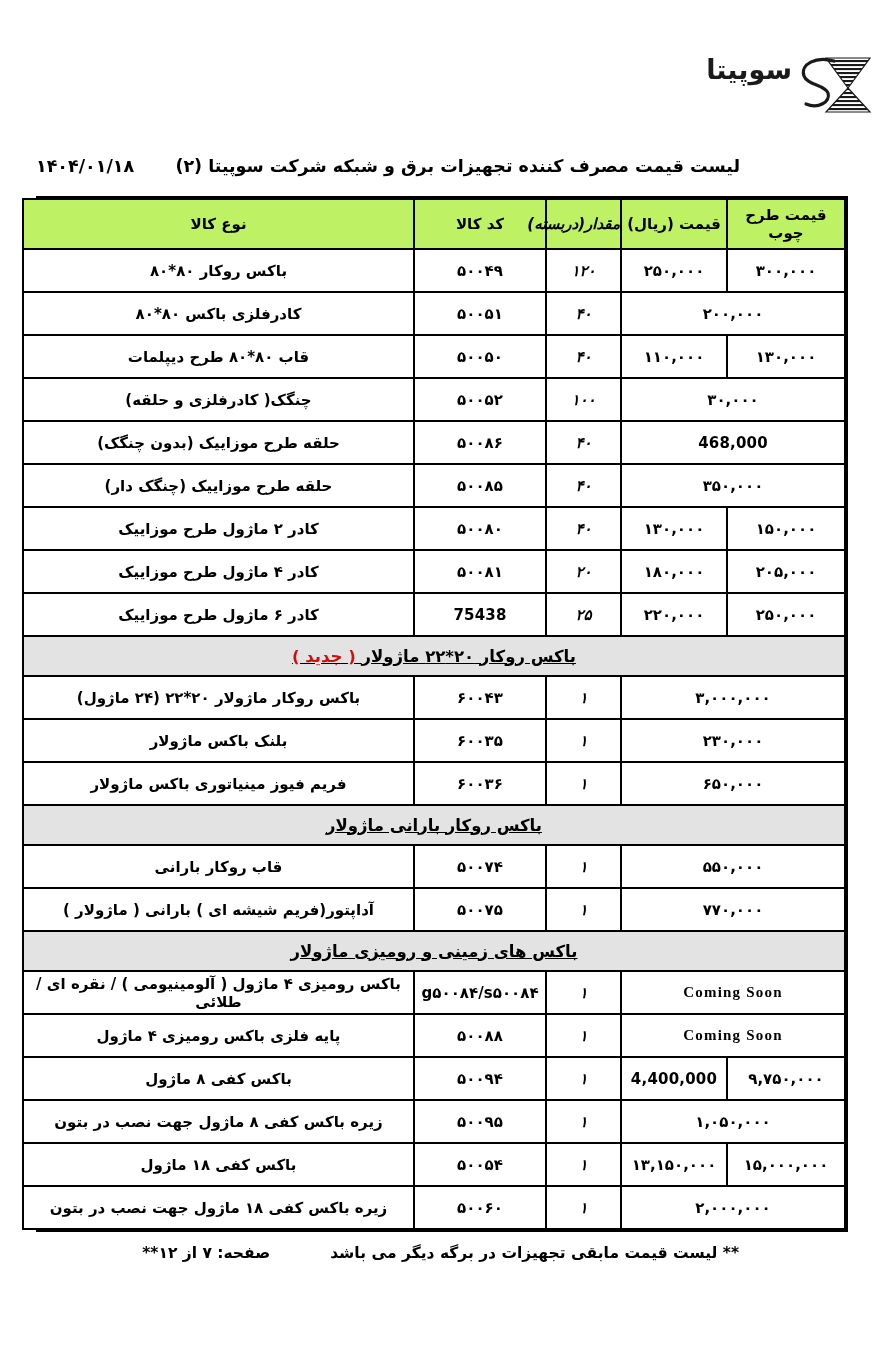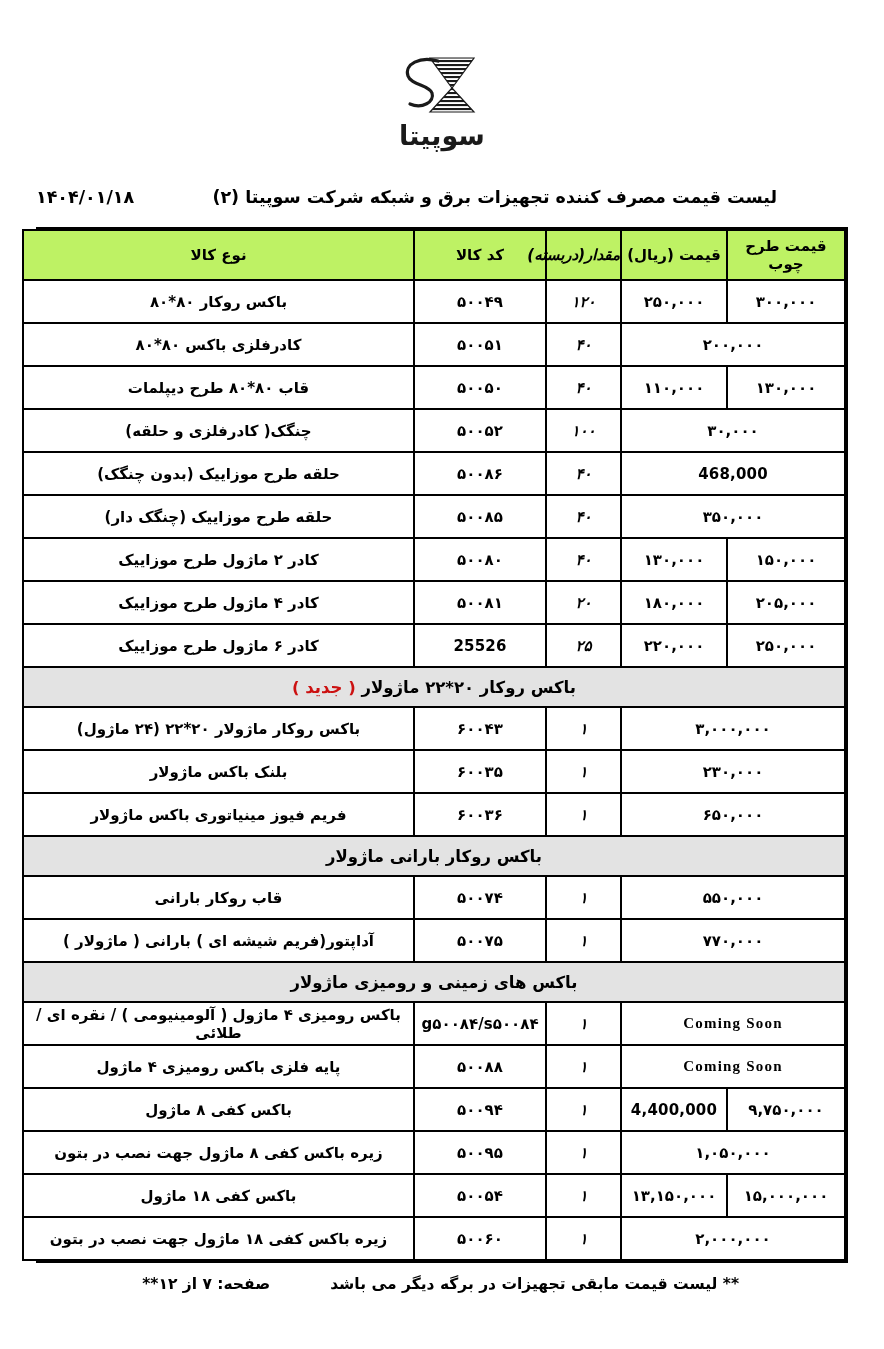--- a/index.html
+++ b/index.html
@@ -22,22 +22,22 @@
     box-sizing: border-box;
     padding: 0;
     position: relative;
   }
 
   
   .logo-area {
     width: 100%;
     padding-top: 52px;
     display: flex;
-    flex-direction: column;
-    align-items: center;
+    flex-direction: row;
+    align-items: flex-start;
     justify-content: flex-start;
   }
   .logo-mark {
     width: 92px;
     height: 66px;
     position: relative;
   }
   .logo-mark svg { display: block; }
   .logo-word {
     margin-top: 4px;
@@ -57,21 +57,21 @@
     flex-direction: row;
     align-items: baseline;
     justify-content: flex-start;
     direction: rtl;
   }
   .doc-title {
     font-size: 17.5px;
     font-weight: 700;
     color: #000;
     white-space: nowrap;
-    margin-right: 71px;
+    margin-right: 108px;
   }
   .doc-date {
     font-size: 17.5px;
     font-weight: 700;
     color: #000;
     white-space: nowrap;
     margin-right: auto;
     direction: ltr;
     unicode-bidi: bidi-override;
   }
@@ -134,20 +134,21 @@
     letter-spacing: 1.2px;
     direction: ltr;
   }
 
   tr.section-row td {
     background: #e3e3e3;
     height: 38px;
     font-size: 16.5px;
     font-weight: 700;
     text-align: center;
+    text-decoration: underline;
   }
   .sect-new {
     color: #cc1111;
   }
 
   
   .footer-row {
     margin: 12px 36px 0 36px;
     display: flex;
     flex-direction: row;
@@ -249,21 +250,21 @@
             <td class="c-wood num">۲۰۵,۰۰۰</td>
             <td class="c-price num">۱۸۰,۰۰۰</td>
             <td class="c-qty num">۲۰</td>
             <td class="c-code num">۵۰۰۸۱</td>
             <td class="c-name">کادر ۴ ماژول طرح موزاییک</td>
           </tr>
           <tr>
             <td class="c-wood num">۲۵۰,۰۰۰</td>
             <td class="c-price num">۲۲۰,۰۰۰</td>
             <td class="c-qty num">۲۵</td>
-            <td class="c-code num">25526</td>
+            <td class="c-code num">75438</td>
             <td class="c-name">کادر ۶ ماژول طرح موزاییک</td>
           </tr>
           <tr class="section-row">
             <td colspan="5">باکس روکار ۲۰*۲۲ ماژولار<span class="sect-new"> ( جدید )</span></td>
           </tr>
           <tr>
             <td class="c-wood num" colspan="2">۳,۰۰۰,۰۰۰</td>
             <td class="c-qty num">۱</td>
             <td class="c-code num">۶۰۰۴۳</td>
             <td class="c-name">باکس روکار ماژولار ۲۰*۲۲ (۲۴ ماژول)</td>

